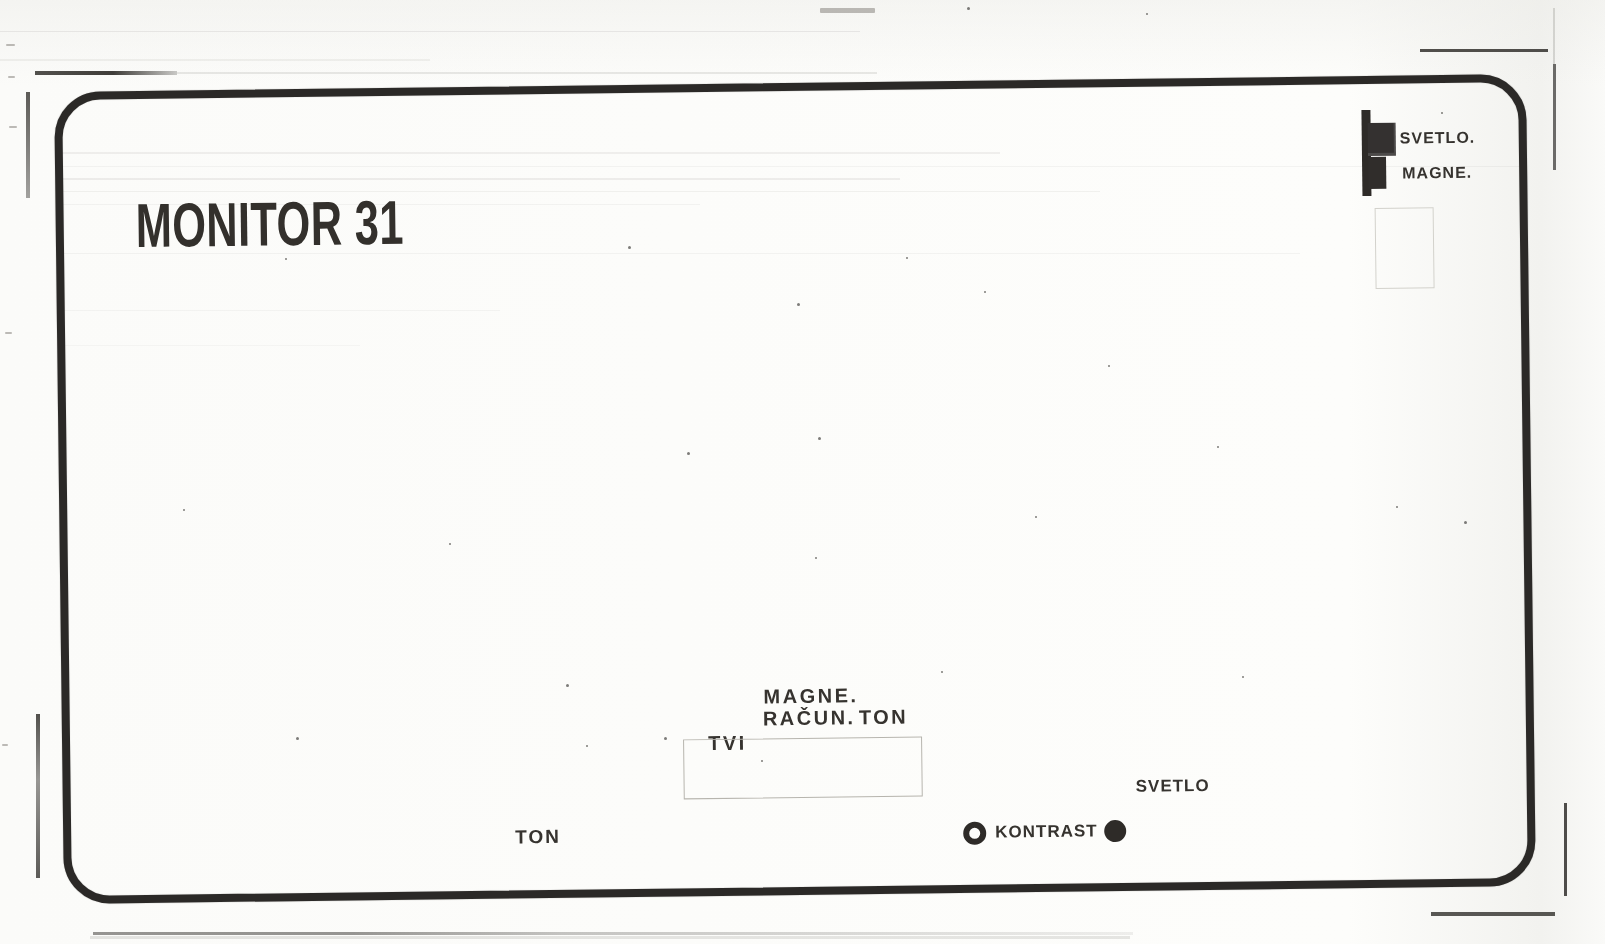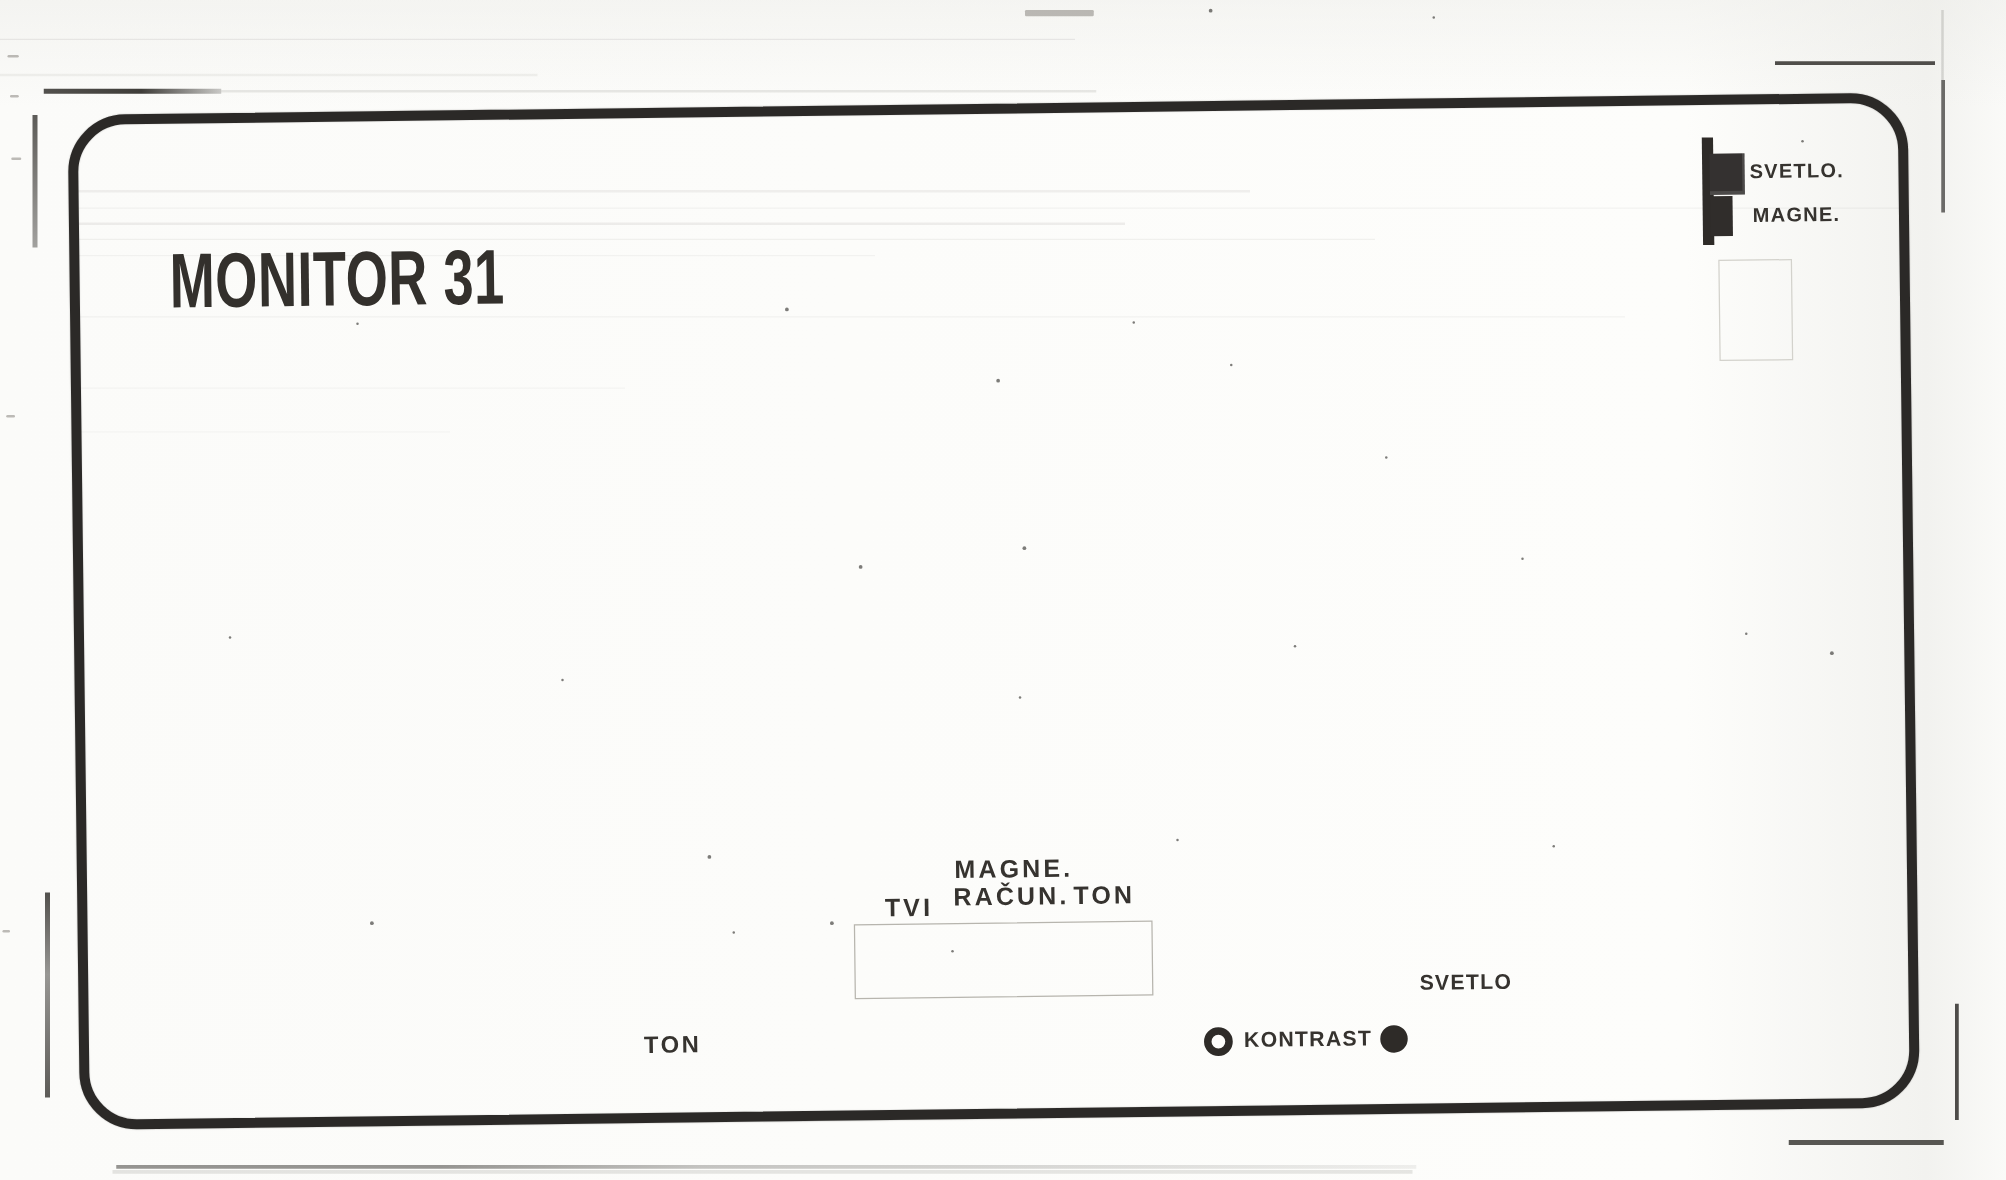--- a/index.html
+++ b/index.html
@@ -31,21 +31,21 @@
     box-shadow:inset -2px -3px 0 rgba(255,255,255,.12);}
   .sw-knob-bottom{left:10px;top:51px;width:18px;height:32px;background:#302d2b;}
   .lbl{font-weight:bold;color:#36332f;white-space:nowrap;}
   .lbl-sw{font-size:16px;letter-spacing:1px;}
   .lbl-isklj{left:1337px;top:46px;}
   .lbl-uklj{left:1339px;top:81px;}
   .cutout{left:1311px;top:124px;width:57px;height:79px;border:1px solid #d3d2cc;}
   
   .lbl-sel{font-size:20px;letter-spacing:2.5px;}
   .sel-magne{left:694px;top:594px;}
-  .sel-tvi{left:638px;top:624px;}
+  .sel-tvi{left:638px;top:640px;}
   .sel-racun{left:693px;top:616px;}
   .sel-ton{left:789px;top:616px;}
   .sel-rect{left:613px;top:647px;width:237px;height:58px;border:1px solid #b7b5ae;}
   
   .lbl-bot{font-size:17px;letter-spacing:1px;}
   .ton-label{left:444px;top:732px;font-size:19px;letter-spacing:2px;}
   .knob-ring{left:892px;top:733px;width:23px;height:23px;box-sizing:border-box;
     border:6px solid #2e2b28;border-radius:50%;background:#fdfdfb;}
   .kontrast-label{left:924px;top:734px;}
   .knob-dot{left:1033px;top:733px;width:22px;height:22px;border-radius:50%;background:#2e2b28;}

